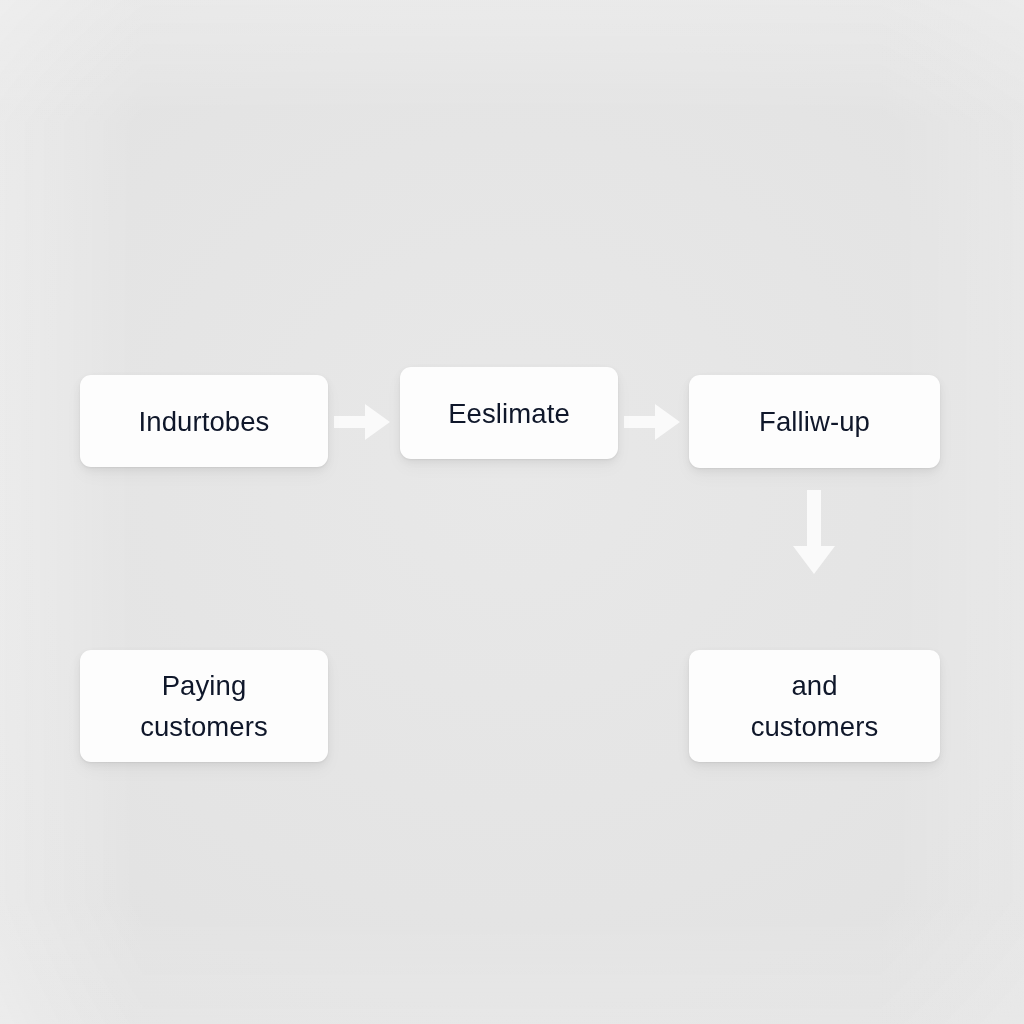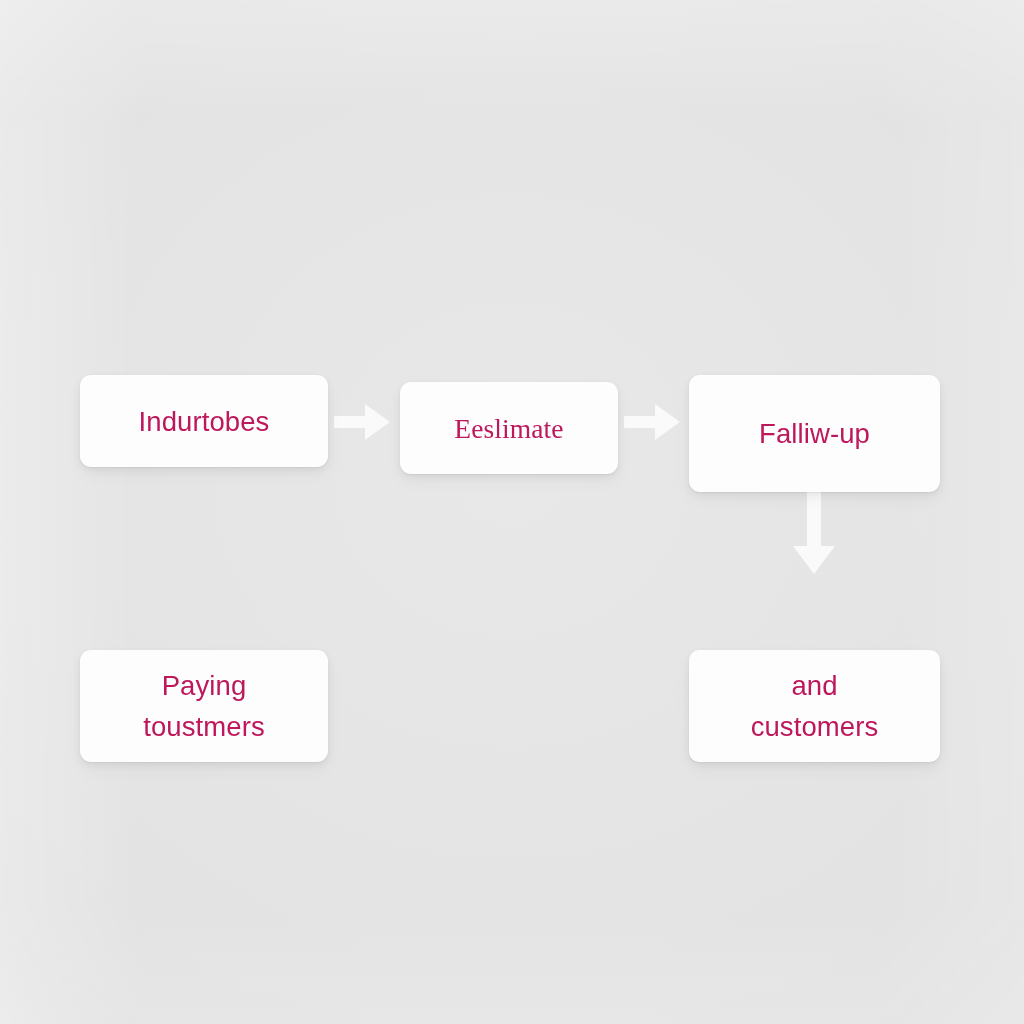--- a/index.html
+++ b/index.html
@@ -45,33 +45,33 @@
     justify-content: center;
     text-align: center;
     box-shadow:
       0 1px 2px rgba(0,0,0,0.055),
       0 3px 8px rgba(0,0,0,0.055),
       0 8px 18px rgba(0,0,0,0.035);
     z-index: 3;
   }
 
   .node-label {
-    color: #be185d;
+    color: #0f172a;
     font-size: 27.5px;
     line-height: 41px;
     letter-spacing: 0.1px;
     font-weight: 400;
     white-space: pre-line;
     padding: 0 10px;
   }
 
   
   #node-intro   { left: 80px;  top: 375px; width: 248px; height: 92px; }
-  #node-est     { left: 400px; top: 382px; width: 218px; height: 92px; font-family: Liberation Serif, serif; }
-  #node-follow  { left: 689px; top: 375px; width: 251px; height: 117px; }
+  #node-est     { left: 400px; top: 367px; width: 218px; height: 92px; }
+  #node-follow  { left: 689px; top: 375px; width: 251px; height: 93px; }
 
   
   #node-paying  { left: 80px;  top: 650px; width: 248px; height: 112px; }
   #node-and     { left: 689px; top: 650px; width: 251px; height: 112px; border-radius: 10px; }
 
   
   .connector {
     position: absolute;
     z-index: 2;
   }
@@ -99,21 +99,21 @@
   <div class="node" id="node-est">
     <span class="node-label">Eeslimate</span>
   </div>
 
   <div class="node" id="node-follow">
     <span class="node-label">Falliw-up</span>
   </div>
 
   <div class="node" id="node-paying">
     <span class="node-label">Paying
-toustmers</span>
+customers</span>
   </div>
 
   <div class="node" id="node-and">
     <span class="node-label">and
 customers</span>
   </div>
 
   <div class="connector" id="arrow-1">
     <svg width="62" height="44" viewBox="0 0 62 44" aria-hidden="true">
       <path class="arrow-shape" d="M2 16 L33 16 L33 4 L58 22 L33 40 L33 28 L2 28 Z"></path>

